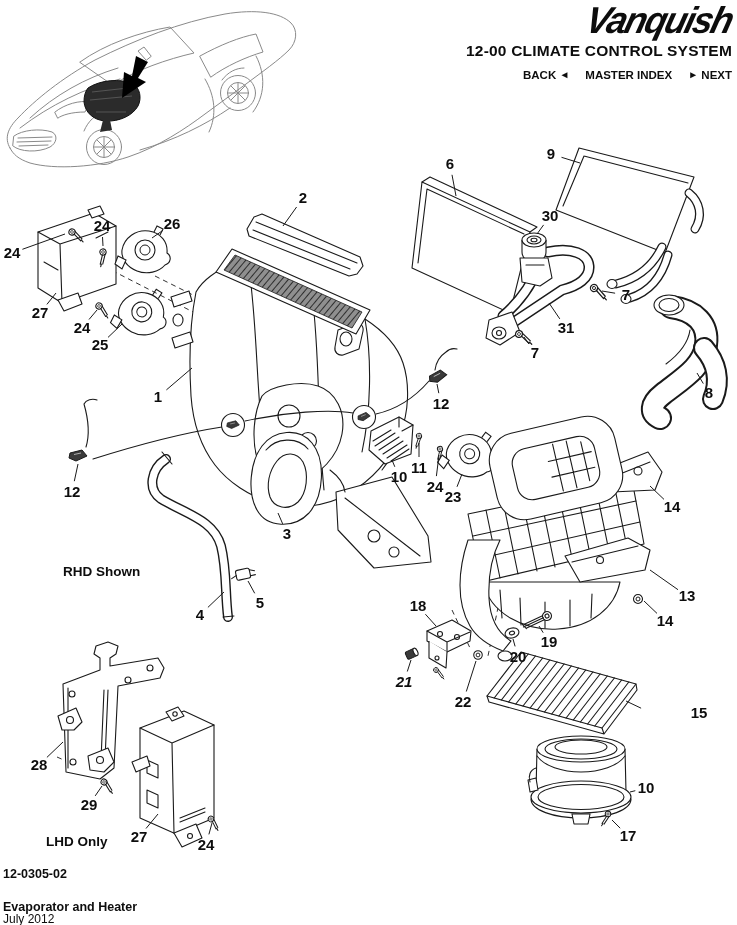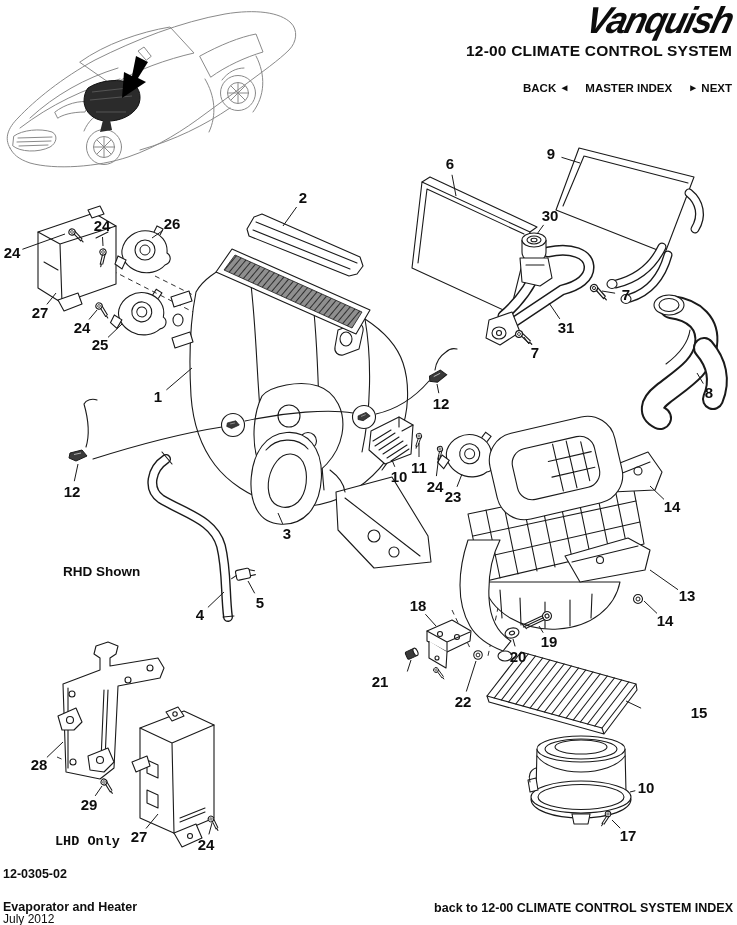--- a/index.html
+++ b/index.html
@@ -16,21 +16,21 @@
   .car{stroke:#8a8a8a;stroke-width:1;fill:none;stroke-linejoin:round;stroke-linecap:round}
   
   .callout{position:absolute;transform:translate(-50%,-52%);font-weight:bold;
            font-size:15px;line-height:1;white-space:nowrap}
   .note{position:absolute;font-weight:bold;font-size:13.5px;white-space:nowrap}
   #leader-layer line{stroke:#1a1a1a;stroke-width:1}
   .header{position:absolute;top:2px;right:5px;text-align:right}
   .logo{display:inline-block;transform:skewX(-14deg) scaleY(1.04);font-style:italic;
         font-weight:bold;font-size:36px;letter-spacing:-2px;line-height:1.05}
   .doc-title{font-weight:bold;font-size:15.5px;letter-spacing:.2px;margin-top:2px}
-  .nav{font-weight:bold;font-size:11.5px;margin-top:22px}
+  .nav{font-weight:bold;font-size:11.5px;margin-top:9px}
   .nav .navitem{margin-left:16px;cursor:pointer}
   .nav .arr{font-size:10px;position:relative;top:-1px}
   .footer-left{position:absolute;left:3px;top:868px;line-height:1}
   .fl-num{font-weight:bold;font-size:12.5px}
   .fl-title{font-weight:bold;font-size:12.5px;margin-top:20px}
   .fl-date{font-weight:normal;font-size:12px;}
   .footer-right{position:absolute;right:4px;top:901px;font-weight:bold;font-size:12.5px;cursor:pointer}
 </style>
 </head>
 <body>
@@ -388,48 +388,47 @@
       <div class="callout" style="left: 441px; top: 404px;">12</div>
       <div class="callout" style="left: 687px; top: 596px;">13</div>
       <div class="callout" style="left: 672px; top: 507px;">14</div>
       <div class="callout" style="left: 665px; top: 621px;">14</div>
       <div class="callout" style="left: 651px; top: 713px; margin-left: 48px;">15</div>
       <div class="callout" style="left: 646px; top: 788px;">10</div>
       <div class="callout" style="left: 628px; top: 836px;">17</div>
       <div class="callout" style="left: 418px; top: 606px; text-align: right;">18</div>
       <div class="callout" style="left: 549px; top: 642px;">19</div>
       <div class="callout" style="left: 518px; top: 657px;">20</div>
-      <div class="callout" style="left: 380px; top: 682px;">21</div>
+      <div class="callout" style="left: 404px; top: 682px; font-style: italic;">21</div>
       <div class="callout" style="left: 463px; top: 702px;">22</div>
       <div class="callout" style="left: 453px; top: 497px;">23</div>
       <div class="callout" style="left: 12px; top: 253px;">24</div>
       <div class="callout" style="left: 102px; top: 226px;">24</div>
       <div class="callout" style="left: 82px; top: 328px;">24</div>
       <div class="callout" style="left: 435px; top: 487px;">24</div>
       <div class="callout" style="left: 206px; top: 845px;">24</div>
       <div class="callout" style="left: 100px; top: 345px;">25</div>
       <div class="callout" style="left: 172px; top: 224px;">26</div>
       <div class="callout" style="left: 40px; top: 313px;">27</div>
       <div class="callout" style="left: 139px; top: 837px;">27</div>
       <div class="callout" style="left: 39px; top: 765px;">28</div>
       <div class="callout" style="left: 89px; top: 805px;">29</div>
       <div class="callout" style="left: 550px; top: 216px;">30</div>
       <div class="callout" style="left: 566px; top: 328px;">31</div>
       <div class="note" style="left: 63px; top: 564px;">RHD Shown</div>
-      <div class="note" style="left: 55px; top: 834px; font-family: Liberation Mono, monospace;">LHD Only</div>
+      <div class="note" style="left: 46px; top: 834px;">LHD Only</div>
     </div>
 
 <div class="header">
   <div><span class="logo">Vanquish</span></div>
   <div class="doc-title">12-00 CLIMATE CONTROL SYSTEM</div>
   <div class="nav">
     <span class="navitem"><span>BACK</span> <span class="arr">◄</span></span><span class="navitem">MASTER INDEX</span><span class="navitem"><span class="arr">►</span> <span>NEXT</span></span>
   </div>
 </div>
 
 <div class="footer-left">
   <div class="fl-num">12-0305-02</div>
   <div class="fl-title">Evaporator and Heater</div>
   <div class="fl-date">July 2012</div>
 </div>
-<div class="footer-right">back to 12-00 CLIMATE CONTROL SYSTEM INDEX</div>
 
 </div>
 
 </body></html>

